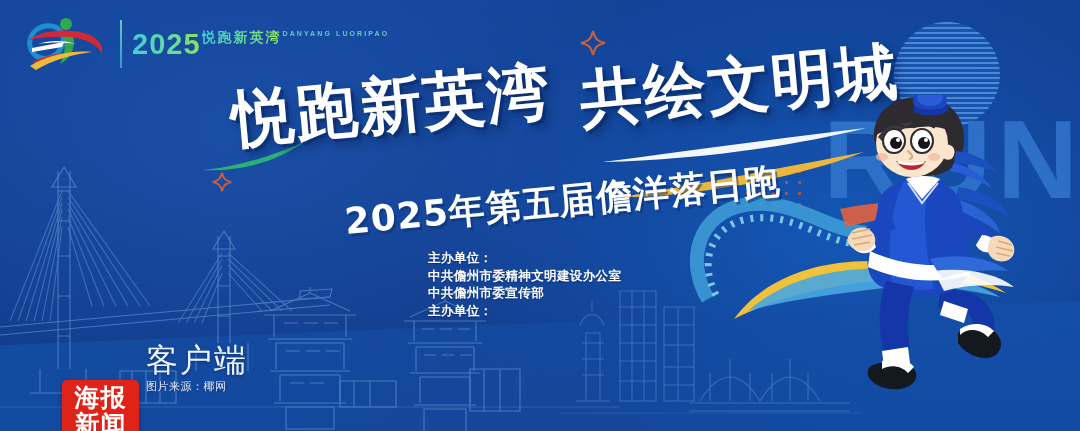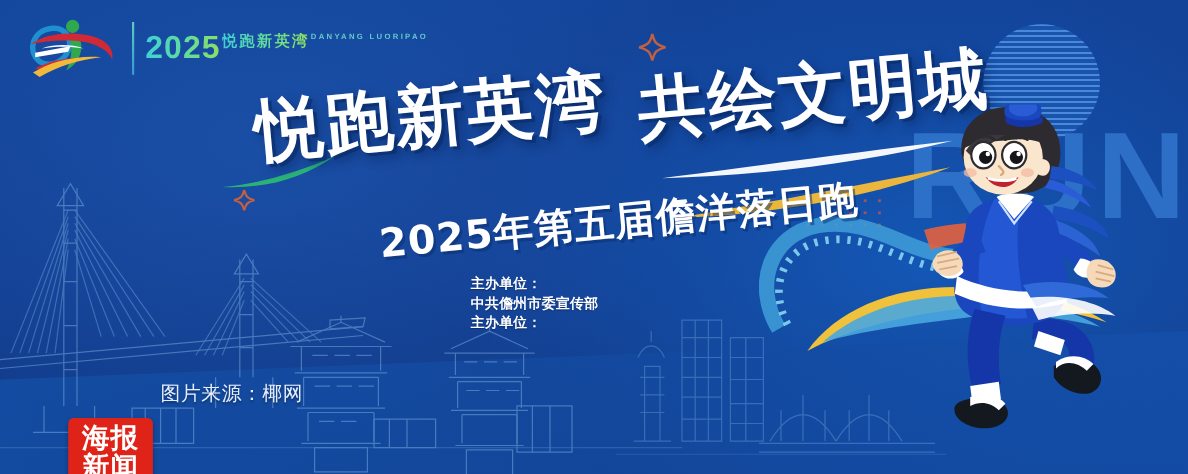--- a/index.html
+++ b/index.html
@@ -179,21 +179,21 @@
   #wm-text { display:flex; flex-direction:column; padding-top:4px; }
   #wm-app {
     font-size:32px;
     color:#eef4ff;
     font-family:"DejaVu Serif", serif;
     line-height:1.02;
     letter-spacing:2px;
     text-shadow:0 1px 3px rgba(0,0,0,.35);
   }
   #wm-source {
-    font-size:18px;
+    font-size:11px;
     color:#e6eeff;
     font-family:Liberation Mono, monospace;
     letter-spacing:.5px;
     margin-top:2px;
     text-shadow:0 1px 2px rgba(0,0,0,.35);
   }
 
   
   #runner { position:absolute; right:22px; bottom:6px; width:250px; height:330px; }
   #ribbons { position:absolute; right:60px; bottom:92px; width:330px; height:190px; }
@@ -326,20 +326,21 @@
   </div>
 
   <div id="credits">
 
     <div class="credit-row">
       <div class="credit-label">主办单位：</div>
     </div>
 
     <div class="credit-row">
       <div class="credit-values">
+        <div>中共儋州市委精神文明建设办公室</div>
         <div>中共儋州市委宣传部</div>
       </div>
     </div>
 
     <div class="credit-row">
       <div class="credit-label">主办单位：</div>
     </div>
 
   </div>
 
@@ -421,17 +422,18 @@
     <ellipse cx="74" cy="62" rx="6" ry="4" fill="#f3b9a0" opacity=".75"></ellipse>
     <ellipse cx="126" cy="62" rx="6" ry="4" fill="#f3b9a0" opacity=".75"></ellipse>
   </svg>
 
   <div id="watermark">
     <div id="wm-badge">
       <span>海报</span>
       <span>新闻</span>
     </div>
     <div id="wm-text">
+      <div id="wm-app">客户端</div>
       <div id="wm-source">图片来源：椰网</div>
     </div>
   </div>
 
 </div>
 
 </body></html>

